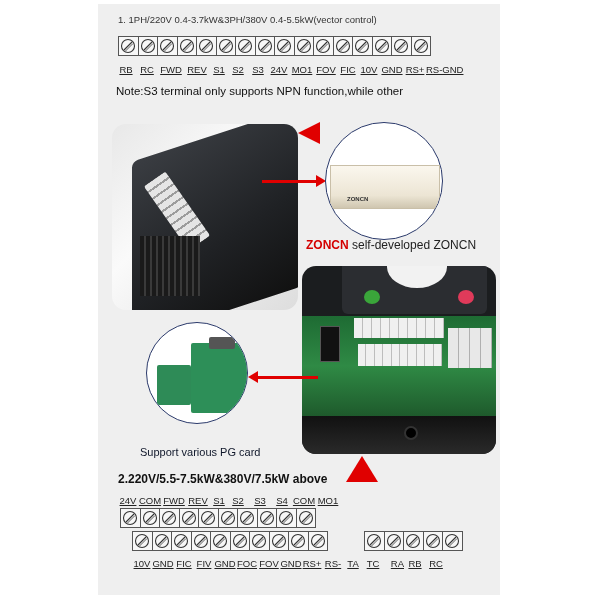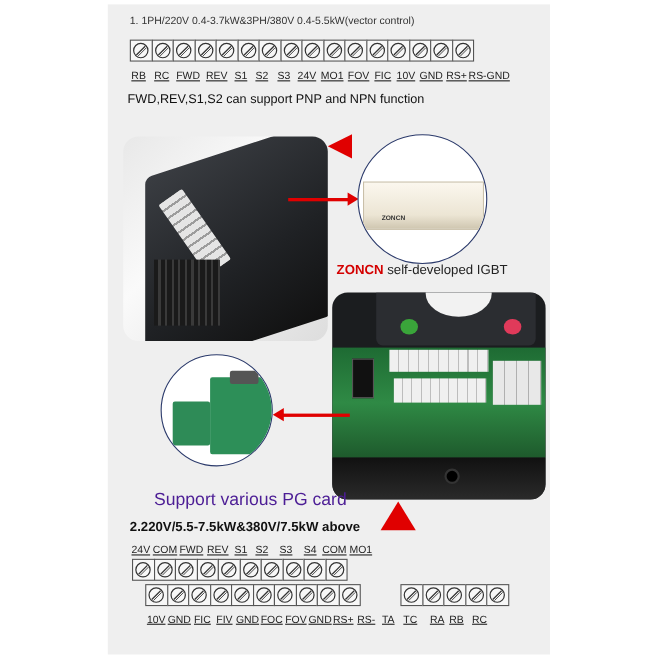--- a/index.html
+++ b/index.html
@@ -94,21 +94,21 @@
   .board-knob { position: absolute; left: 102px; top: 160px; width: 14px; height: 14px; border-radius: 50%; background: #000; border: 2px solid #333; }
 
   .pg-circle {
     left: 146px; top: 322px; width: 102px; height: 102px; border-radius: 50%;
     border: 1.5px solid #2b3a6b; background: #fff; overflow: hidden;
   }
   .pg-card-small { position: absolute; left: 10px; top: 42px; width: 34px; height: 40px; background: #2e8b57; border-radius: 2px; }
   .pg-card-big { position: absolute; left: 44px; top: 20px; width: 58px; height: 70px; background: #2d8f58; border-radius: 2px; }
   .pg-db9 { position: absolute; left: 62px; top: 14px; width: 26px; height: 12px; background: #555; border-radius: 2px; }
 
-  .pg-caption { left: 140px; top: 446px; font-size: 16px; color: #4c1d95; white-space: nowrap; }
+  .pg-caption { left: 140px; top: 446px; font-size: 11px; color: #0f172a; white-space: nowrap; }
 
   .title2 { left: 118px; top: 472px; font-size: 12px; font-weight: bold; color: #111; white-space: nowrap; }
 
   .red-line { position: absolute; height: 2.5px; background: #e00000; }
   .tri { position: absolute; width: 0; height: 0; }
 </style>
 </head>
 <body>
 
 <div class="panel"></div>
@@ -240,39 +240,39 @@
     <span style="width: 24px;">MO1</span>
     <span style="width: 24px;">FOV</span>
     <span style="width: 20px;">FIC</span>
     <span style="width: 22px;">10V</span>
     <span style="width: 24px;">GND</span>
     <span style="width: 22px;">RS+</span>
     <span style="width: 36px;">RS-GND</span>
   </div>
 
 <div class="abs note">
-  <div>FWD,REV,S1,S2 can support PNP and NPN function</div>
+  <div>Note:S3 terminal only supports NPN function,while other</div>
 </div>
 
 <div class="abs photo-drive">
   <div class="drive-body"></div>
   <div class="drive-term"></div>
   <div class="drive-grille"></div>
 </div>
 
 <div class="red-line" style="left:262px; top:180px; width:56px;"></div>
 <div class="tri" style="left:316px; top:175px; border-top:6px solid transparent; border-bottom:6px solid transparent; border-left:10px solid #e00000;"></div>
 <div class="tri" style="left:298px; top:122px; border-top:11px solid transparent; border-bottom:11px solid transparent; border-right:22px solid #e00000;"></div>
 
 <div class="abs igbt-circle">
   <div class="igbt-module">
     <div class="igbt-label">ZONCN</div>
   </div>
 </div>
-<div class="abs igbt-caption"><span class="brand">ZONCN</span><span> self-developed IGBT</span></div>
+<div class="abs igbt-caption"><span class="brand">ZONCN</span><span> self-developed ZONCN</span></div>
 
 <div class="abs photo-board">
   <div class="pcb"></div>
   <div class="keypad">
     <div class="kp-ring"></div>
     <div class="kp-green"></div>
     <div class="kp-red"></div>
   </div>
   <div class="board-hdr"></div>
   <div class="board-term1"></div>

